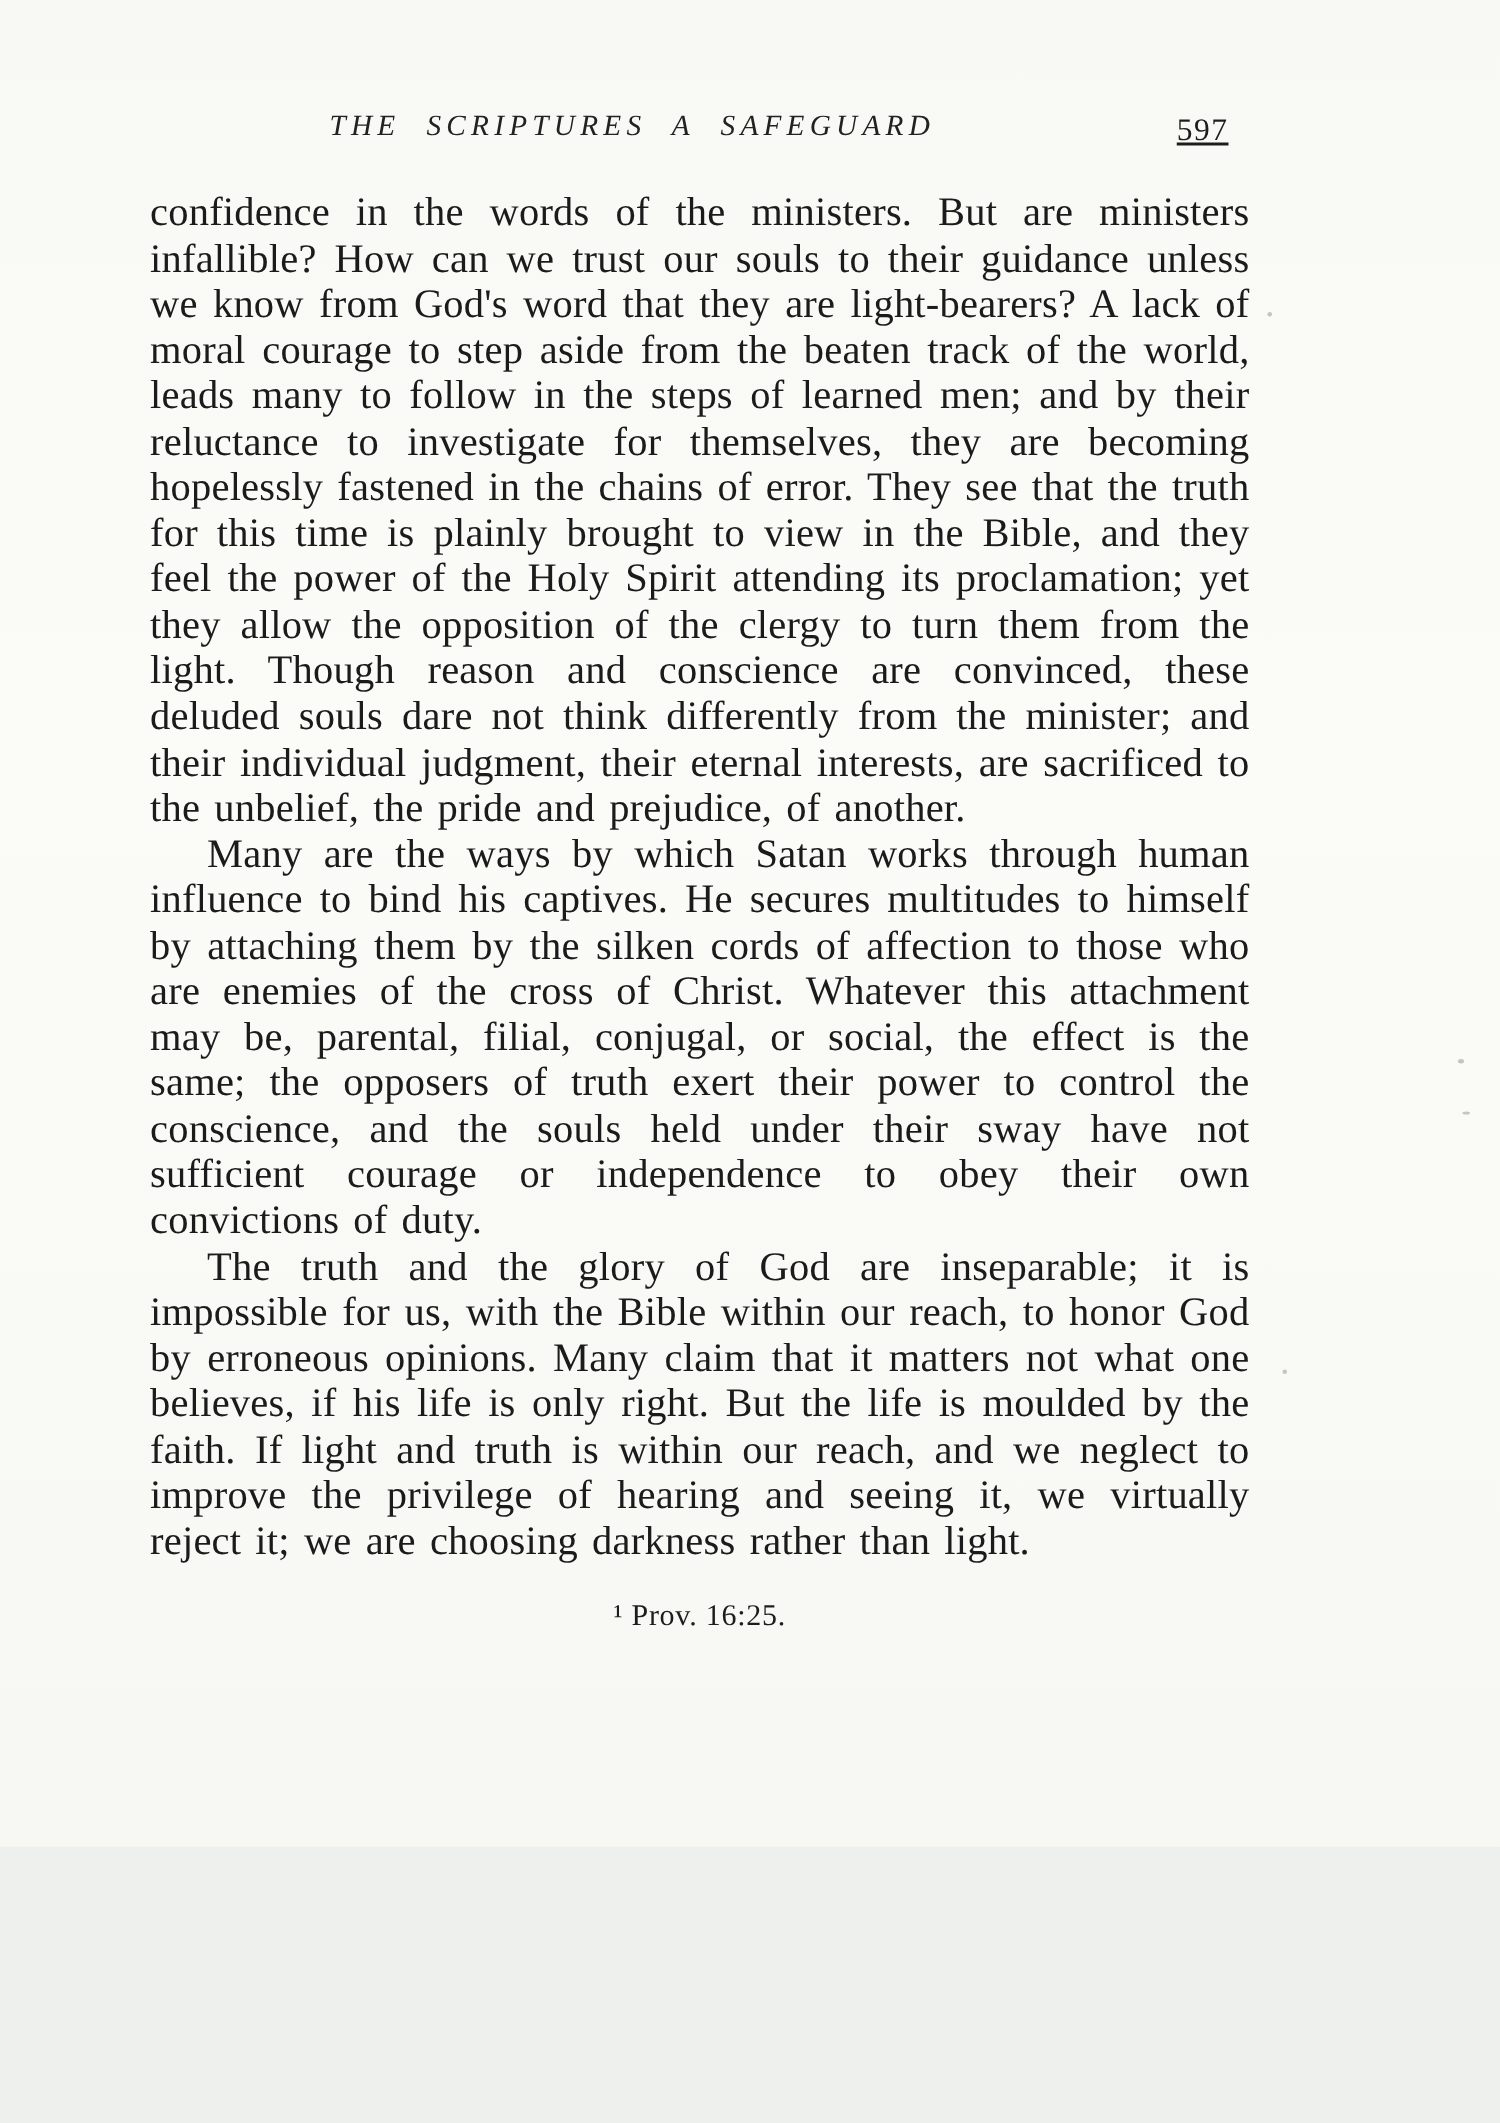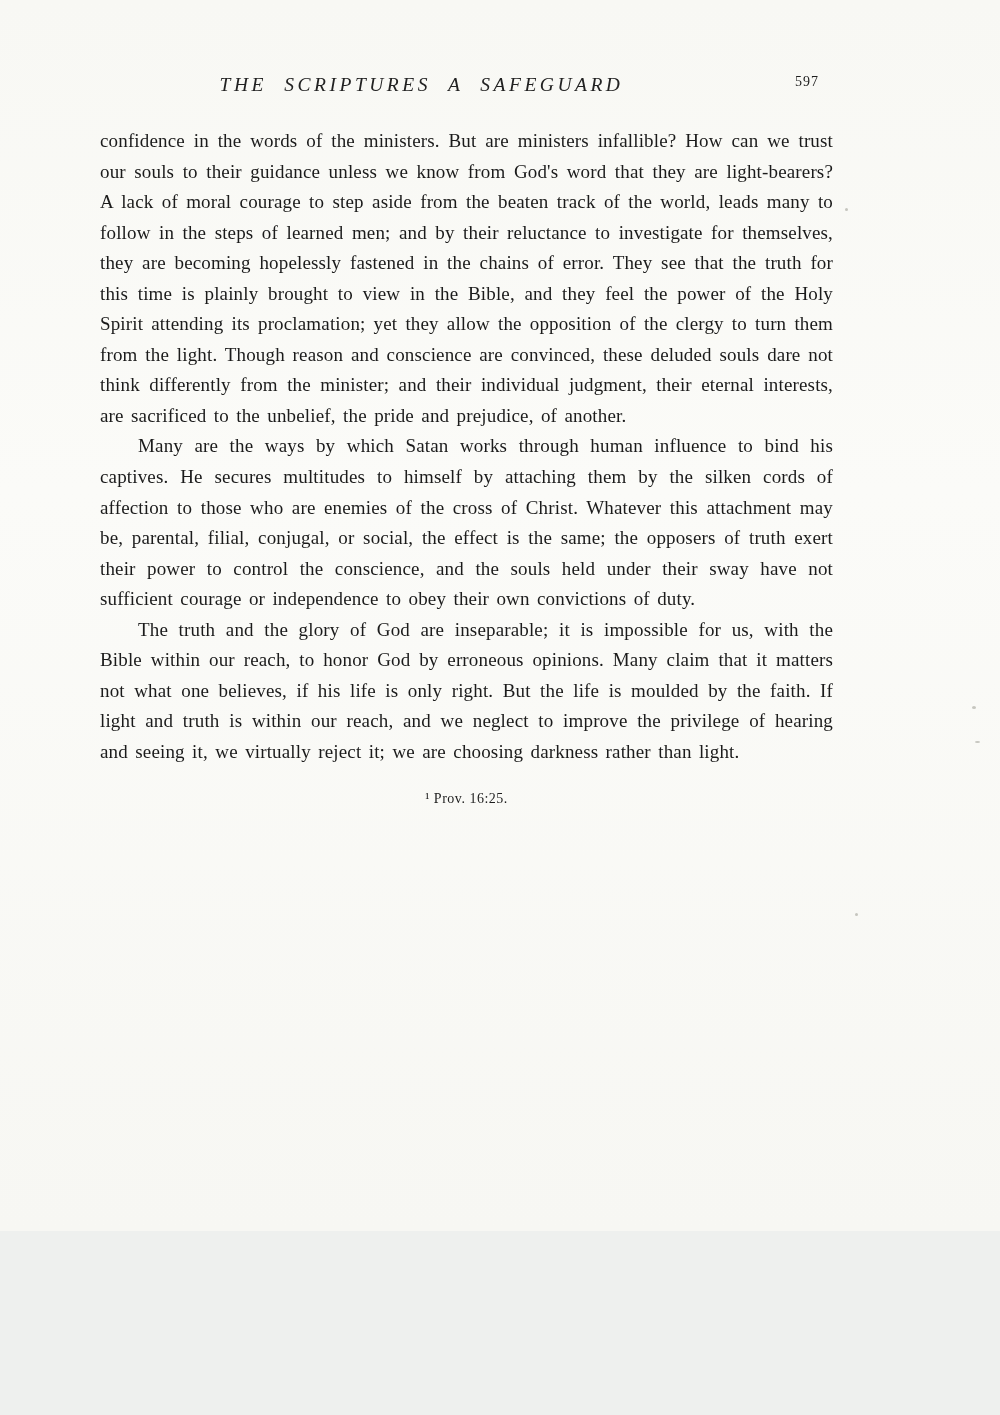--- a/index.html
+++ b/index.html
@@ -39,40 +39,41 @@
     font-size: 19.5px;
     letter-spacing: 3.5px;
     word-spacing: 9px;
     color: #222;
     white-space: nowrap;
   }
   .page-number {
     position: absolute;
     right: 14px;
     top: 0;
-    font-size: 14px;
+    font-size: 21px;
     letter-spacing: 1px;
     color: #1d1d1d;
+    text-decoration: underline;
   }
   .body-text p {
     margin: 0;
-    font-size: 19px;
+    font-size: 27px;
     line-height: 30.55px;
     text-align: justify;
     word-spacing: 2.5px;
     letter-spacing: 0.15px;
     color: #1b1b1b;
   }
   .body-text p.indent {
     text-indent: 38px;
   }
   .footnote {
     margin-top: 24px;
     text-align: center;
-    font-size: 14px;
+    font-size: 20px;
     letter-spacing: 0.5px;
     color: #1d1d1d;
   }
   
   .speck {
     position: absolute;
     background: #9a9a92;
     border-radius: 50%;
     opacity: 0.55;
   }

